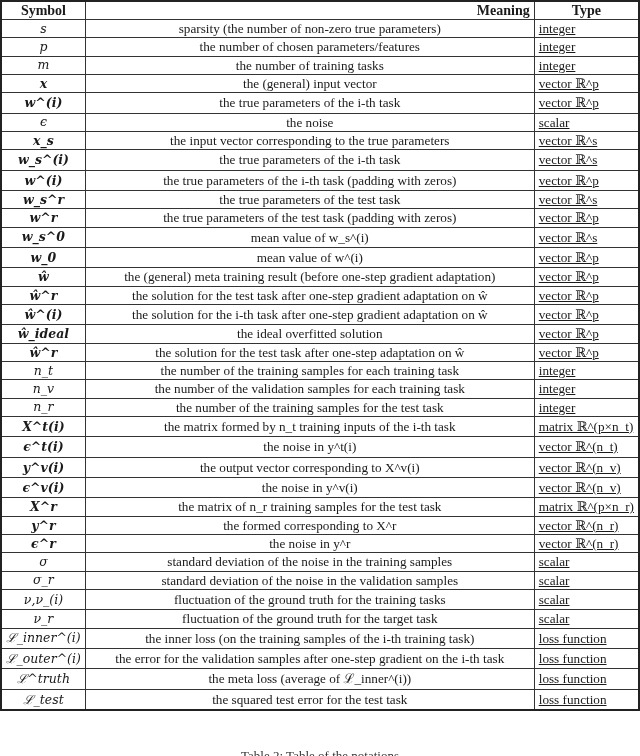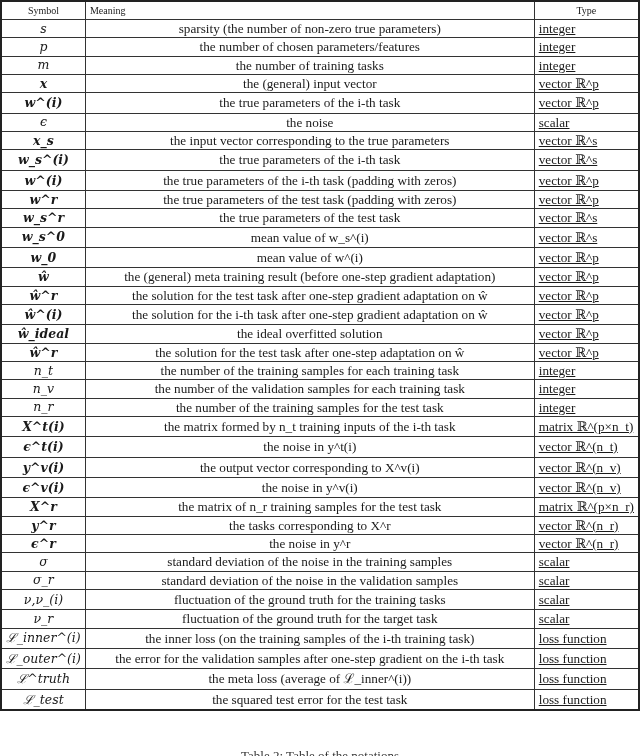--- a/index.html
+++ b/index.html
@@ -13,23 +13,23 @@
     border: 2px solid #222;
   }
   table.notation th, table.notation td {
     border: 1.4px solid #333;
     padding: 0 4px;
     height: 17.3px;
     white-space: nowrap;
     overflow: hidden;
   }
   table.notation tr.tall td { height: 19.4px; }
-  table.notation th { font-weight: normal; height: 17px; font-size: 10px; }
+  table.notation th { font-weight: bold; height: 17px; font-size: 14px; }
   th.c-sym, td.c-sym { width: 60px; text-align: center; }
-  th.c-mean { text-align: left; }
+  th.c-mean { text-align: right; }
   td.c-mean { text-align: center; padding-left: 6px; }
   th.c-type { width: 92px; text-align: center; border-radius: 8px; }
   td.c-type { text-align: left; padding-left: 5px; text-decoration: underline; }
   .sym { font-style: italic; font-family: "DejaVu Serif", "Liberation Serif", serif; font-size: 12.5px; }
   .sym.bold { font-weight: bold; }
   .caption {
     position: absolute; left: 0; top: 748px; width: 640px; text-align: center;
     font-family: "Liberation Serif", "DejaVu Serif", serif; font-size: 13px; color: #333;
   }
 </style>
@@ -84,28 +84,28 @@
         <td class="c-sym"><span class="sym bold">w_s^(i)</span></td>
         <td class="c-mean"><span>the true parameters of the i-th task</span></td>
         <td class="c-type"><span>vector ℝ^s</span></td>
       </tr>
       <tr class="tall">
         <td class="c-sym"><span class="sym bold">w^(i)</span></td>
         <td class="c-mean"><span>the true parameters of the i-th task (padding with zeros)</span></td>
         <td class="c-type"><span>vector ℝ^p</span></td>
       </tr>
       <tr>
+        <td class="c-sym"><span class="sym bold">w_s^r</span></td>
+        <td class="c-mean"><span>the true parameters of the test task</span></td>
+        <td class="c-type"><span>vector ℝ^s</span></td>
+      </tr>
+      <tr>
         <td class="c-sym"><span class="sym bold">w^r</span></td>
         <td class="c-mean"><span>the true parameters of the test task (padding with zeros)</span></td>
         <td class="c-type"><span>vector ℝ^p</span></td>
-      </tr>
-      <tr>
-        <td class="c-sym"><span class="sym bold">w_s^r</span></td>
-        <td class="c-mean"><span>the true parameters of the test task</span></td>
-        <td class="c-type"><span>vector ℝ^s</span></td>
       </tr>
       <tr class="tall">
         <td class="c-sym"><span class="sym bold">w_s^0</span></td>
         <td class="c-mean"><span>mean value of w_s^(i)</span></td>
         <td class="c-type"><span>vector ℝ^s</span></td>
       </tr>
       <tr class="tall">
         <td class="c-sym"><span class="sym bold">w_0</span></td>
         <td class="c-mean"><span>mean value of w^(i)</span></td>
         <td class="c-type"><span>vector ℝ^p</span></td>
@@ -170,21 +170,21 @@
         <td class="c-mean"><span>the noise in y^v(i)</span></td>
         <td class="c-type"><span>vector ℝ^(n_v)</span></td>
       </tr>
       <tr>
         <td class="c-sym"><span class="sym bold">X^r</span></td>
         <td class="c-mean"><span>the matrix of n_r training samples for the test task</span></td>
         <td class="c-type"><span>matrix ℝ^(p×n_r)</span></td>
       </tr>
       <tr>
         <td class="c-sym"><span class="sym bold">y^r</span></td>
-        <td class="c-mean"><span>the tasks corresponding to X^r</span></td>
+        <td class="c-mean"><span>the formed corresponding to X^r</span></td>
         <td class="c-type"><span>vector ℝ^(n_r)</span></td>
       </tr>
       <tr>
         <td class="c-sym"><span class="sym bold">ϵ^r</span></td>
         <td class="c-mean"><span>the noise in y^r</span></td>
         <td class="c-type"><span>vector ℝ^(n_r)</span></td>
       </tr>
       <tr>
         <td class="c-sym"><span class="sym">σ</span></td>
         <td class="c-mean"><span>standard deviation of the noise in the training samples</span></td>

